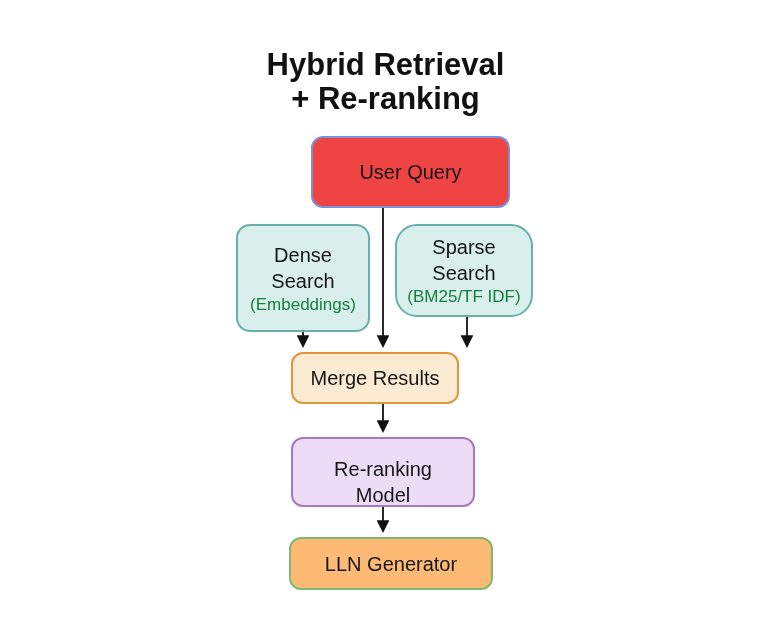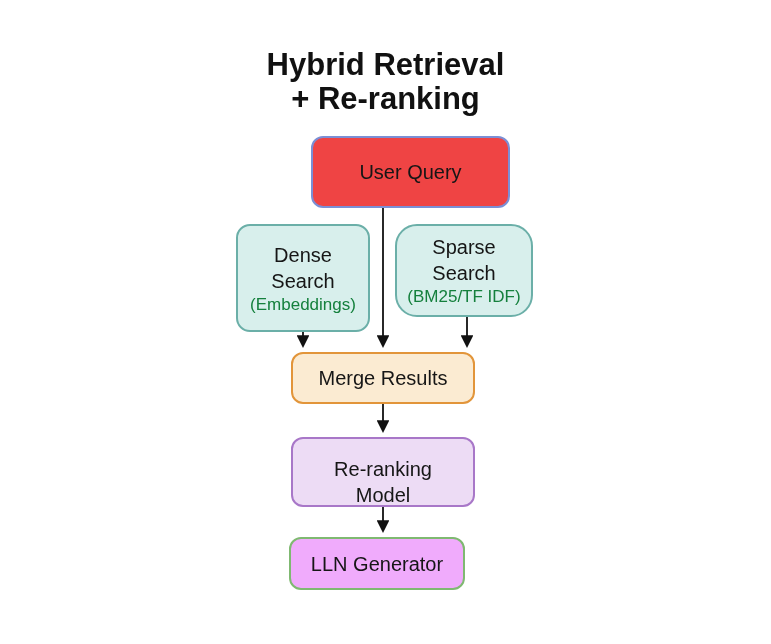--- a/index.html
+++ b/index.html
@@ -64,30 +64,30 @@
     left: 236px; top: 224px; width: 134px; height: 108px;
     background: #d8efec; border-color: #6bafa8;
     border-radius: 14px;
   }
   .node-sparse-search {
     left: 395px; top: 224px; width: 138px; height: 93px;
     background: #d8efec; border-color: #6bafa8;
     border-radius: 22px;
   }
   .node-merge-results {
-    left: 291px; top: 352px; width: 184px; height: 52px;
+    left: 291px; top: 352px; width: 168px; height: 52px;
     background: #fbebd2; border-color: #e2953a;
   }
   .node-reranking-model {
     left: 291px; top: 437px; width: 184px; height: 70px;
     background: #eddcf5; border-color: #a877c8;
   }
   .node-lln-generator {
-    left: 289px; top: 537px; width: 176px; height: 53px;
-    background: #f0abfc; border-color: #7fb971;
+    left: 289px; top: 537px; width: 204px; height: 53px;
+    background: #fdba74; border-color: #7fb971;
   }
   .edges-layer {
     position: absolute;
     left: 0; top: 0;
     width: 771px; height: 644px;
     pointer-events: none;
   }
 </style>
 </head>
 <body>

